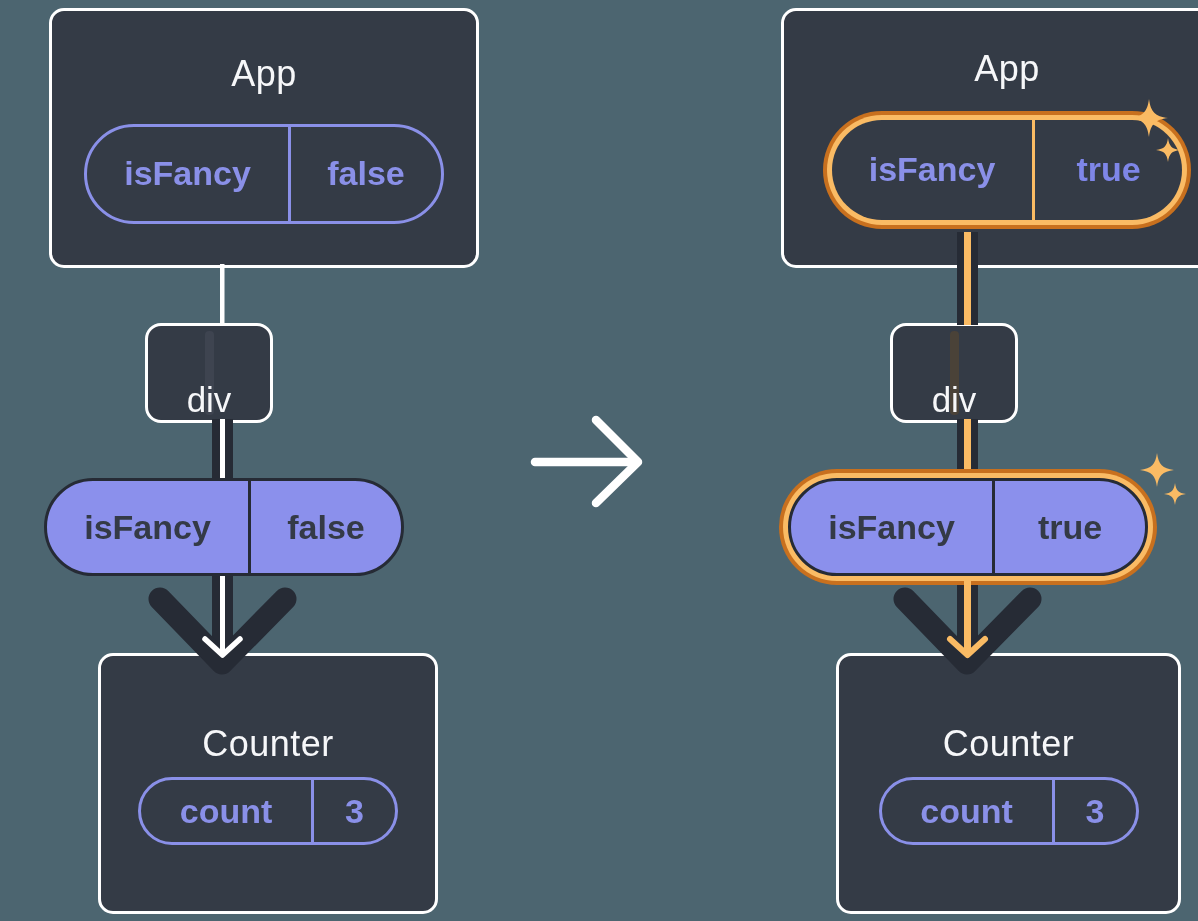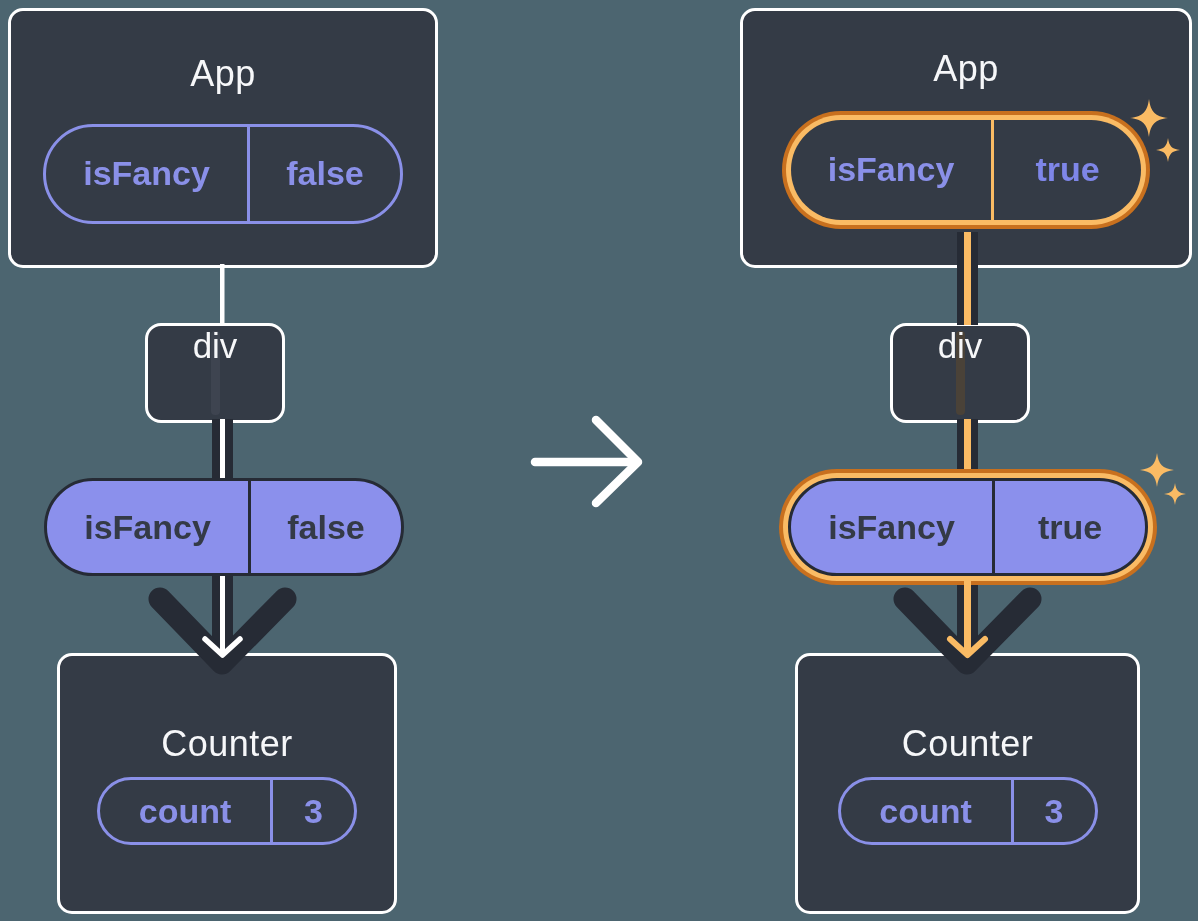--- a/index.html
+++ b/index.html
@@ -24,41 +24,41 @@
   }
   .stage{position:absolute;left:0;top:0;width:1198px;height:921px;}
 
   
   .box{
     position:absolute;
     background:var(--card);
     border:3px solid var(--card-border);
     border-radius:15px;
     display:flex;flex-direction:column;
-    align-items:center;justify-content:center;
+    align-items:center;justify-content:center;margin-left:41px;
   }
   .box .title{
     color:var(--title);
     font-size:36px;
     font-weight:500;
     letter-spacing:.5px;
     line-height:1.2;
   }
   .app-box{width:430px;height:260px;}
   .app-box-left{left:8px;top:8px;gap:28px;}
   .app-box-right{left:740px;top:8px;width:452px;gap:20px;}
   .counter-box{width:340px;height:261px;top:653px;gap:12px;}
   .counter-box-left{left:57px;}
   .counter-box-right{left:795px;width:345px;}
   .div-box{
-    position:absolute;top:323px;width:140px;height:100px;
+    position:absolute;top:323px;width:128px;height:100px;
     background:var(--card);
     border:3px solid var(--card-border);
     border-radius:16px;
-    display:flex;align-items:flex-start;justify-content:center;
+    display:flex;align-items:flex-end;justify-content:center;
   }
   .div-box-left{left:145px;}
   .div-box-right{left:890px;}
   .div-box .label{color:var(--title);font-size:35px;font-weight:500;position:relative;z-index:2;}
   .div-stripe{
     position:absolute;top:5px;bottom:5px;left:50%;
     width:9px;margin-left:-4.5px;border-radius:4px;z-index:1;
   }
   .div-stripe-left{background:#3E4450;}
   .div-stripe-right{background:#4A4238;}

